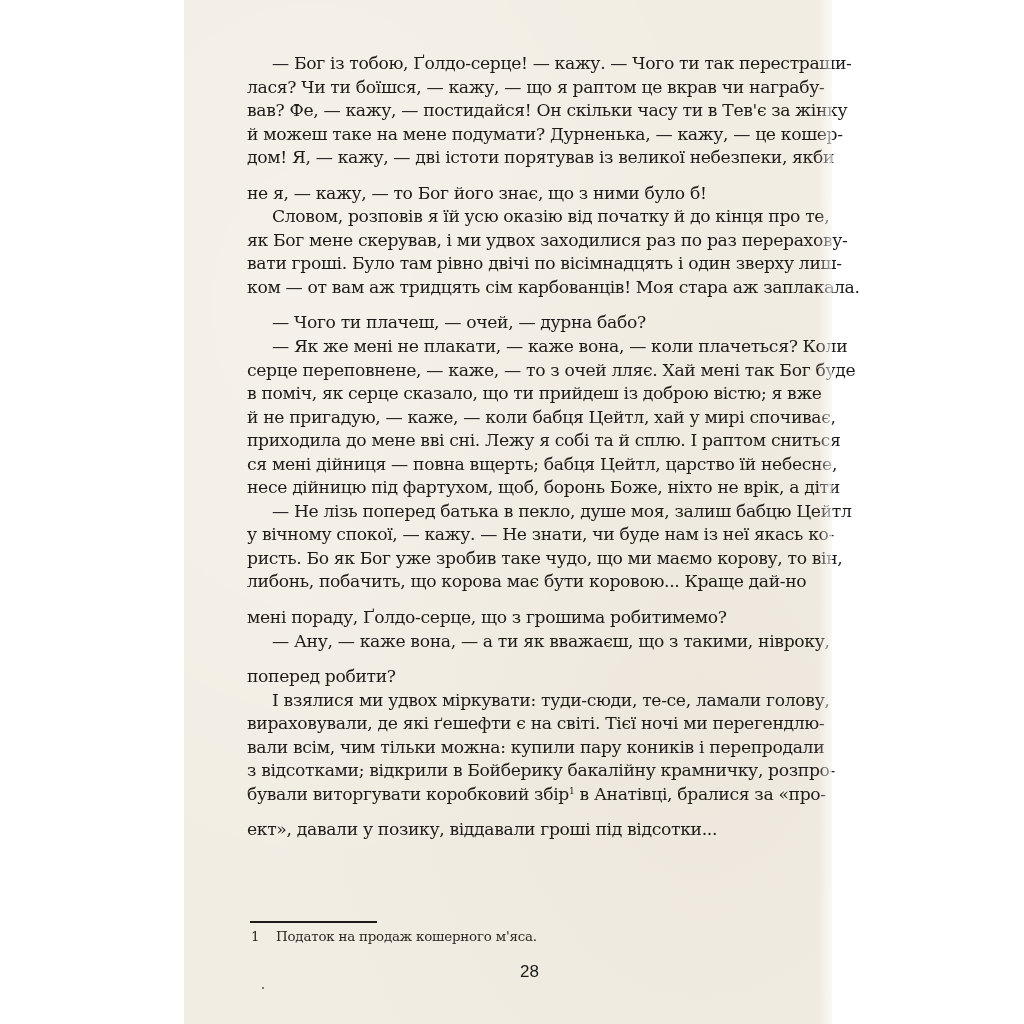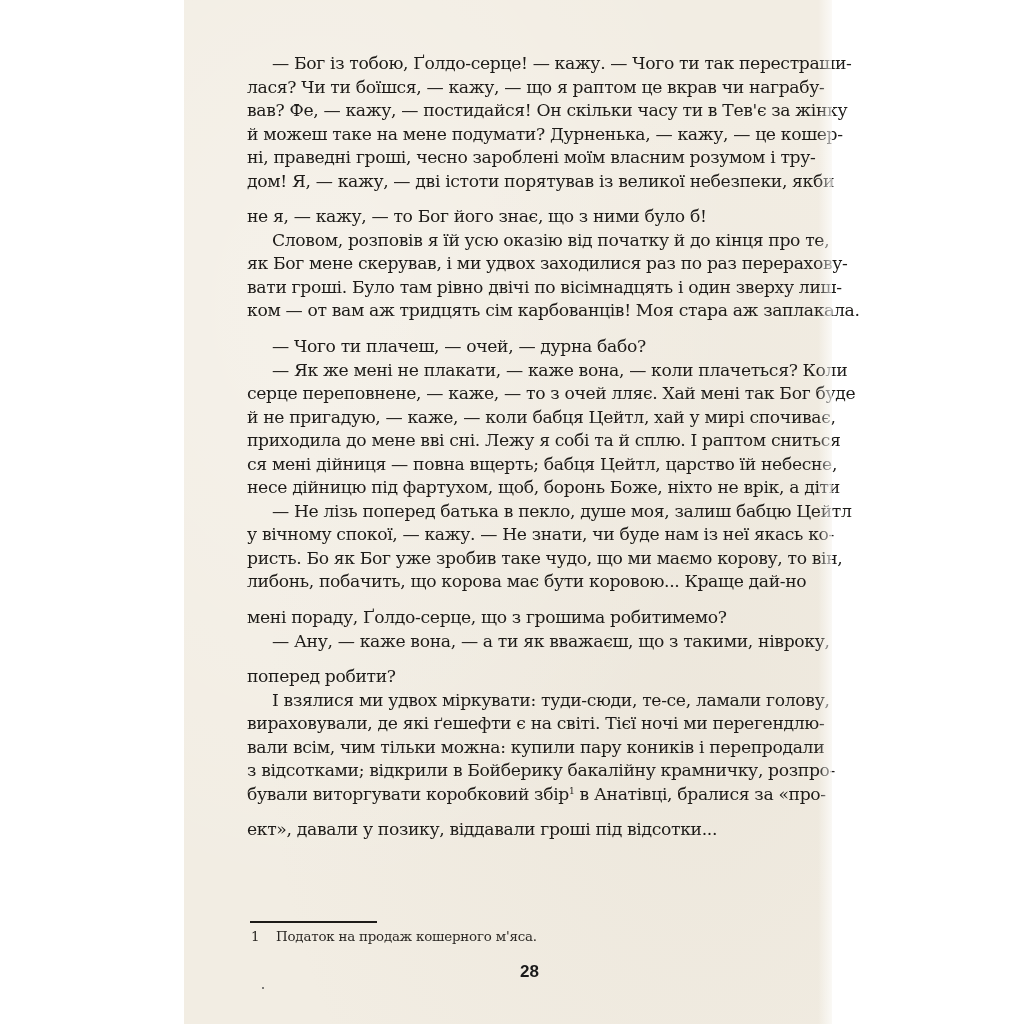--- a/index.html
+++ b/index.html
@@ -73,21 +73,21 @@
     }
     .footnote .fn-num {
       display: inline-block;
       width: 25px;
     }
     .page-number {
       position: absolute;
       left: 336px;
       top: 962px;
       font-family: "Liberation Sans", "DejaVu Sans", sans-serif;
-      font-weight: bold;
+      font-weight: normal;
       font-size: 17px;
       color: #1a1a1a;
     }
     .speck {
       position: absolute;
       left: 78px;
       top: 987px;
       width: 2px;
       height: 2px;
       border-radius: 1px;
@@ -102,30 +102,30 @@
   </style>
 </head>
 <body>
 
 <div class="page">
   <div class="body-text">
     <span class="line indent">— Бог із тобою, Ґолдо-серце! — кажу. — Чого ти так перестраши-</span>
     <span class="line">лася? Чи ти боїшся, — кажу, — що я раптом це вкрав чи награбу-</span>
     <span class="line">вав? Фе, — кажу, — постидайся! Он скільки часу ти в Тев'є за жінку</span>
     <span class="line">й можеш таке на мене подумати? Дурненька, — кажу, — це кошер-</span>
-    <span class="line">ні, праведні гроші, чесно зароблені моїм власним розумом і тру-</span>
     <span class="line">дом! Я, — кажу, — дві істоти порятував із великої небезпеки, якби</span>
     <span class="line last">не я, — кажу, — то Бог його знає, що з ними було б!</span>
     <span class="line indent">Словом, розповів я їй усю оказію від початку й до кінця про те,</span>
     <span class="line">як Бог мене скерував, і ми удвох заходилися раз по раз перерахову-</span>
     <span class="line">вати гроші. Було там рівно двічі по вісімнадцять і один зверху лиш-</span>
     <span class="line">ком — от вам аж тридцять сім карбованців! Моя стара аж заплакала.</span>
     <span class="line indent last">— Чого ти плачеш, — очей, — дурна бабо?</span>
     <span class="line indent">— Як же мені не плакати, — каже вона, — коли плачеться? Коли</span>
     <span class="line">серце переповнене, — каже, — то з очей лляє. Хай мені так Бог буде</span>
+    <span class="line">в поміч, як серце сказало, що ти прийдеш із доброю вістю; я вже</span>
     <span class="line">й не пригадую, — каже, — коли бабця Цейтл, хай у мирі спочиває,</span>
     <span class="line">приходила до мене вві сні. Лежу я собі та й сплю. І раптом сниться</span>
     <span class="line">ся мені дійниця — повна вщерть; бабця Цейтл, царство їй небесне,</span>
     <span class="line">несе дійницю під фартухом, щоб, боронь Боже, ніхто не врік, а діти</span>
     <span class="line indent">— Не лізь поперед батька в пекло, душе моя, залиш бабцю Цейтл</span>
     <span class="line">у вічному спокої, — кажу. — Не знати, чи буде нам із неї якась ко-</span>
     <span class="line">ристь. Бо як Бог уже зробив таке чудо, що ми маємо корову, то він,</span>
     <span class="line">либонь, побачить, що корова має бути коровою... Краще дай-но</span>
     <span class="line last">мені пораду, Ґолдо-серце, що з грошима робитимемо?</span>
     <span class="line indent">— Ану, — каже вона, — а ти як вважаєш, що з такими, нівроку,</span>

